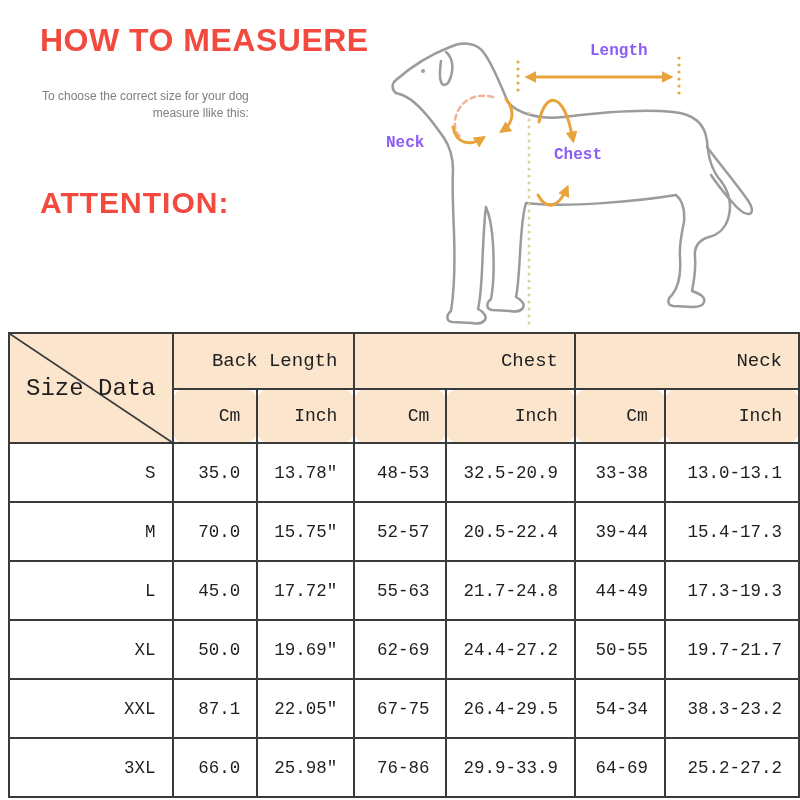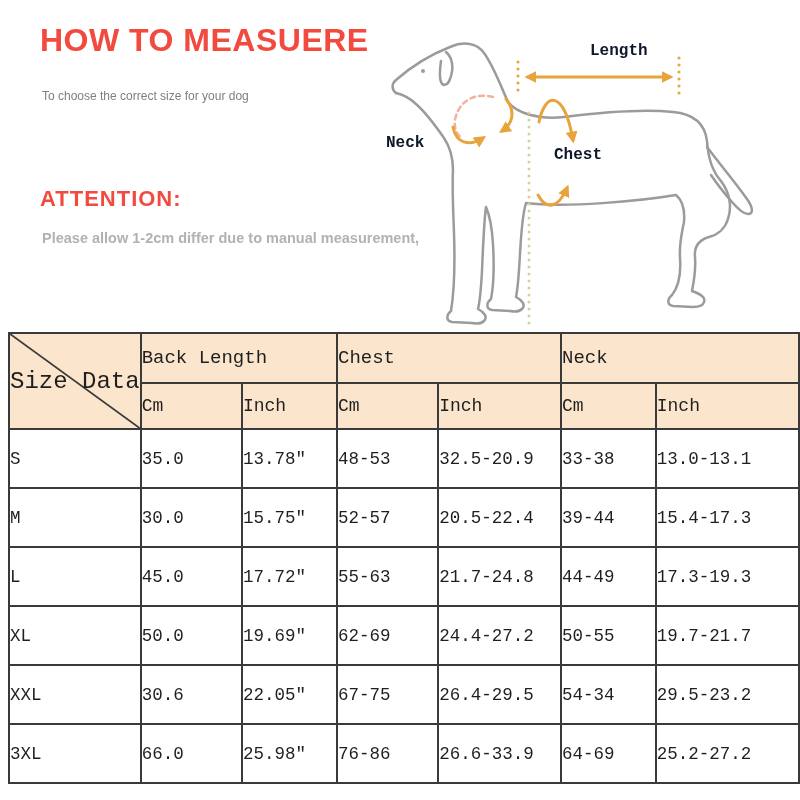--- a/index.html
+++ b/index.html
@@ -1,59 +1,59 @@
 <!DOCTYPE html>
 <html><head>
 <meta charset="utf-8">
 <style>
   html,body{margin:0;padding:0;background:#ffffff;}
   .stage{position:relative;width:800px;height:800px;background:#ffffff;overflow:hidden;
          font-family:"Liberation Sans",sans-serif;}
   .abs{position:absolute;text-align:right;}
   .title{left:40px;top:22px;font-size:32px;font-weight:800;letter-spacing:.5px;color:#f24a3e;}
   .subtitle{left:42px;top:88px;font-size:12px;line-height:1.45;color:#7e7e7e;}
-  .attn-title{left:40px;top:186px;font-size:22px;font-weight:800;letter-spacing:1px;color:#f24a3e;}
+  .attn-title{left:40px;top:186px;font-size:30px;font-weight:800;letter-spacing:1px;color:#f24a3e;}
   .attn-body{left:42px;top:228px;font-size:14.5px;line-height:1.5;font-weight:700;color:#b3b1b1;}
   .diagram{left:358px;top:18px;width:442px;height:316px;}
   .diagram svg{position:absolute;left:0;top:0;}
   .dlabel{position:absolute;font-family:"Liberation Mono",monospace;font-weight:600;
-          font-size:16px;color:#0f172a;white-space:nowrap;}
+          font-size:16px;color:#8b5cf6;white-space:nowrap;}
   .lbl-length{left:232px;top:24px;}
   .lbl-neck{left:28px;top:116px;}
   .lbl-chest{left:196px;top:128px;}
   table.size{position:absolute;left:8px;top:332px;border-collapse:collapse;table-layout:fixed;
              font-family:"Liberation Mono",monospace;color:#1f1f1f;}
-  table.size th,table.size td{border:2px solid #3a3a3a;text-align:left;vertical-align:middle;
-             padding:0;font-weight:normal;white-space:nowrap;}
+  table.size th,table.size td{border:2px solid #3a3a3a;text-align:right;vertical-align:middle;
+             padding:16px;font-weight:normal;white-space:nowrap;}
   table.size thead th{background:#fbe5cd;}
   tr.hrow1{height:50px;}
   tr.hrow2{height:46px;}
   table.size tbody tr{height:59px;}
   th.group{font-size:19px;}
-  th.unit{font-size:18px;}
+  th.unit{font-size:18px;border-radius:12px;}
   td.cell,td.size-cell{font-size:17.5px;}
   th.corner{position:relative;font-size:24px;}
   th.corner .corner-text{position:relative;z-index:1;}
   th.corner svg{position:absolute;left:0;top:0;width:100%;height:100%;}
 </style>
 </head>
 <body>
 
 <div class="stage">
 
   <div class="abs title">HOW TO MEASUERE</div>
 
   <div class="abs subtitle">
     <div>To choose the correct size for your dog</div>
+    <div>measure llike this:</div>
   </div>
 
   <div class="abs attn-title">ATTENTION:</div>
 
   <div class="abs attn-body">
-    <div>Please allow 1-2cm differ due to manual measurement,</div>
   </div>
 
   <div class="abs diagram">
     <svg width="442" height="316" viewBox="358 18 442 316">
       <defs>
         <marker id="ah" viewBox="0 0 10 10" refX="7" refY="5" markerWidth="4" markerHeight="4" orient="auto-start-reverse">
           <path d="M0 0 L10 5 L0 10 Z" fill="#e8a33c"></path>
         </marker>
       </defs>
 
@@ -134,21 +134,21 @@
         <td class="size-cell">S</td>
         <td class="cell">35.0</td>
         <td class="cell">13.78″</td>
         <td class="cell">48-53</td>
         <td class="cell">32.5-20.9</td>
         <td class="cell">33-38</td>
         <td class="cell">13.0-13.1</td>
       </tr>
       <tr>
         <td class="size-cell">M</td>
-        <td class="cell">30.0</td>
+        <td class="cell">70.0</td>
         <td class="cell">15.75″</td>
         <td class="cell">52-57</td>
         <td class="cell">20.5-22.4</td>
         <td class="cell">39-44</td>
         <td class="cell">15.4-17.3</td>
       </tr>
       <tr>
         <td class="size-cell">L</td>
         <td class="cell">45.0</td>
         <td class="cell">17.72″</td>
@@ -161,31 +161,31 @@
         <td class="size-cell">XL</td>
         <td class="cell">50.0</td>
         <td class="cell">19.69″</td>
         <td class="cell">62-69</td>
         <td class="cell">24.4-27.2</td>
         <td class="cell">50-55</td>
         <td class="cell">19.7-21.7</td>
       </tr>
       <tr>
         <td class="size-cell">XXL</td>
-        <td class="cell">30.6</td>
+        <td class="cell">87.1</td>
         <td class="cell">22.05″</td>
         <td class="cell">67-75</td>
         <td class="cell">26.4-29.5</td>
         <td class="cell">54-34</td>
-        <td class="cell">29.5-23.2</td>
+        <td class="cell">38.3-23.2</td>
       </tr>
       <tr>
         <td class="size-cell">3XL</td>
         <td class="cell">66.0</td>
         <td class="cell">25.98″</td>
         <td class="cell">76-86</td>
-        <td class="cell">26.6-33.9</td>
+        <td class="cell">29.9-33.9</td>
         <td class="cell">64-69</td>
         <td class="cell">25.2-27.2</td>
       </tr>
     </tbody>
   </table>
 </div>
 
 </body></html>

